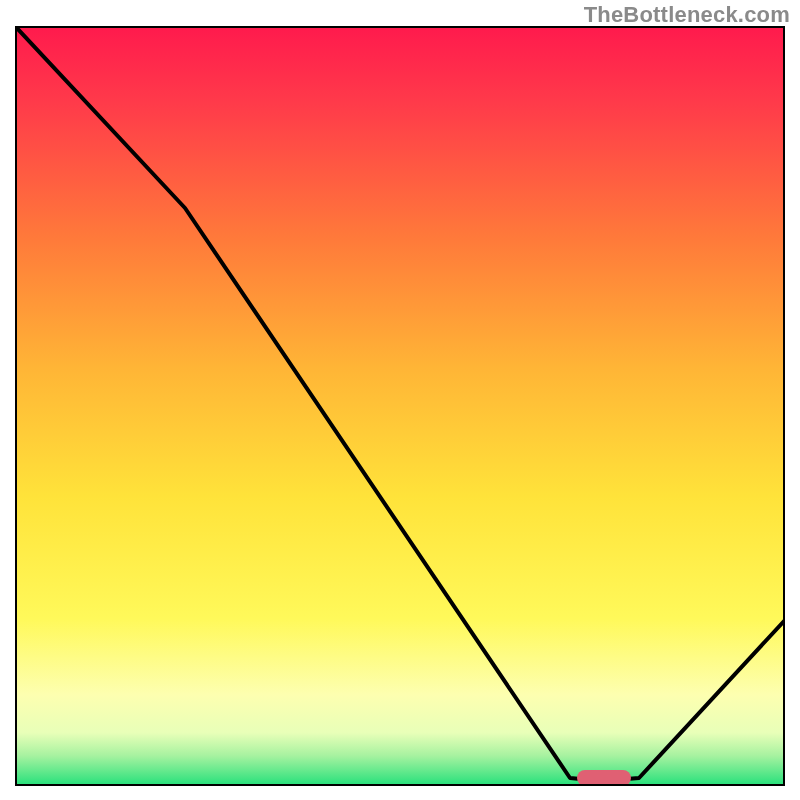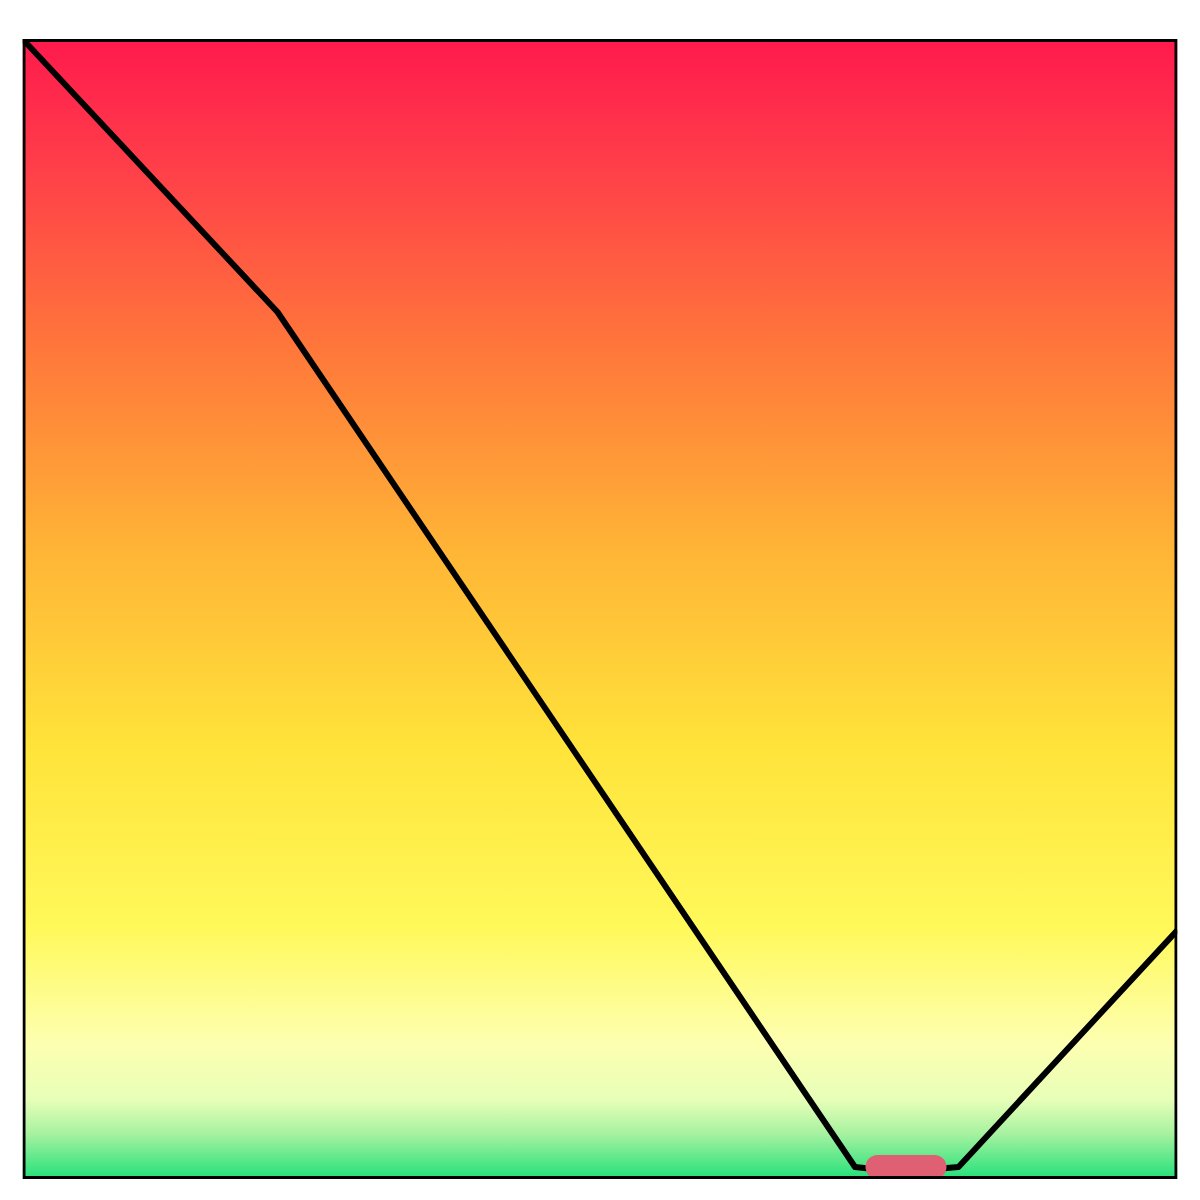--- a/index.html
+++ b/index.html
@@ -54,20 +54,21 @@
   .marker {
     fill: #e06073;
     stroke: none;
   }
 </style>
 </head>
 <body>
 
 <div class="stage">
 
+  <div class="watermark">TheBottleneck.com</div>
 
   <div class="plot">
     <svg viewBox="0 0 770 760" preserveAspectRatio="none">
       <defs>
         <linearGradient id="bg-grad" x1="0" y1="0" x2="0" y2="1">
           <stop offset="0%" stop-color="#ff1a4d"></stop>
           <stop offset="10%" stop-color="#ff3a4a"></stop>
           <stop offset="28%" stop-color="#ff7a3a"></stop>
           <stop offset="45%" stop-color="#ffb536"></stop>
           <stop offset="62%" stop-color="#ffe33a"></stop>

